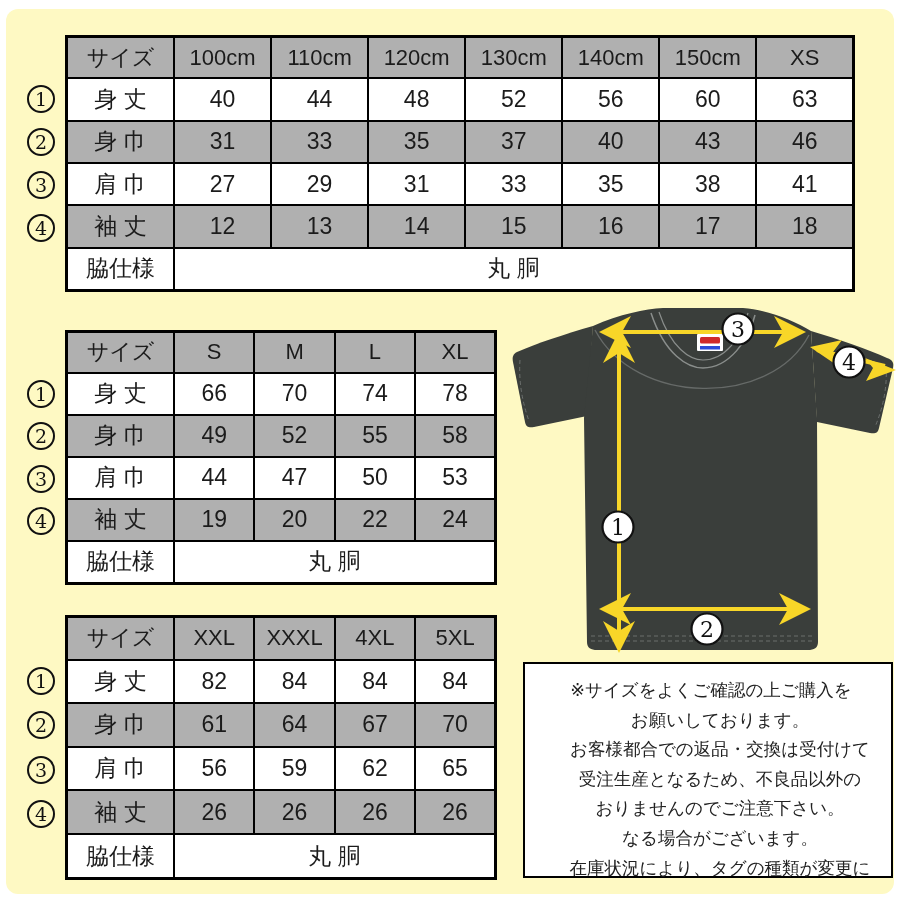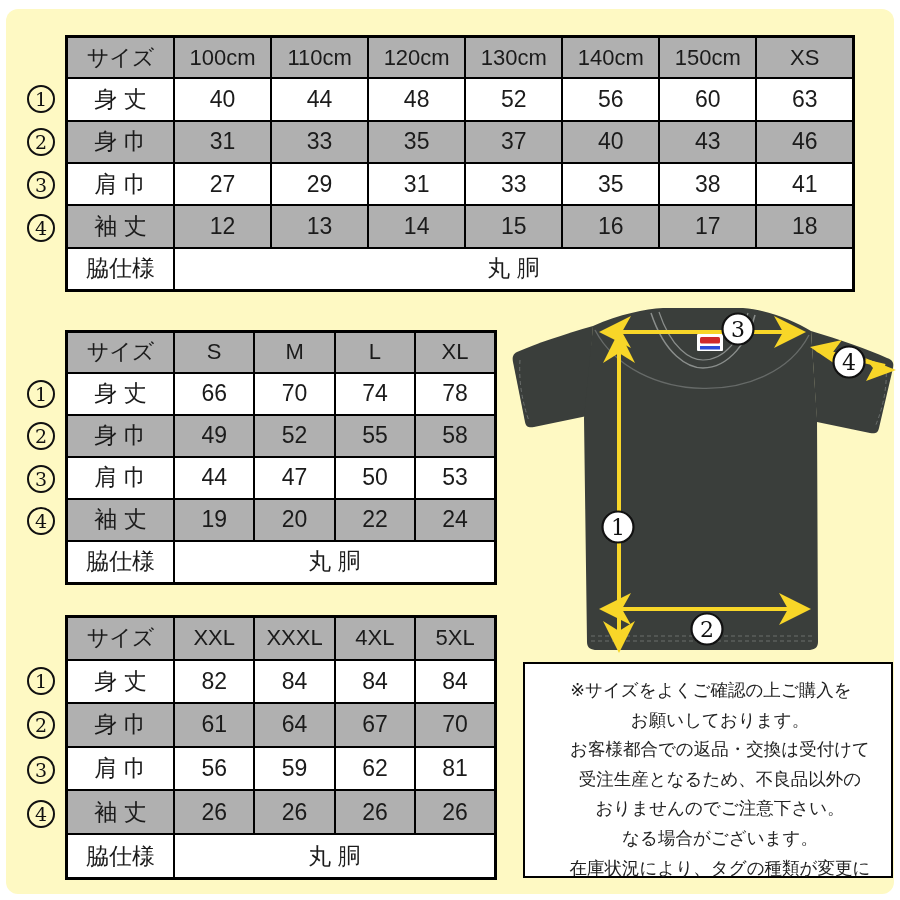--- a/index.html
+++ b/index.html
@@ -159,21 +159,21 @@
             <td>61</td>
             <td>64</td>
             <td>67</td>
             <td>70</td>
           </tr>
           <tr>
             <td class="label-col">肩 巾</td>
             <td>56</td>
             <td>59</td>
             <td>62</td>
-            <td>81</td>
+            <td>65</td>
           </tr>
           <tr class="gray">
             <td class="label-col">袖 丈</td>
             <td>26</td>
             <td>26</td>
             <td>26</td>
             <td>26</td>
           </tr>
           <tr>
             <td class="label-col">脇仕様</td>

